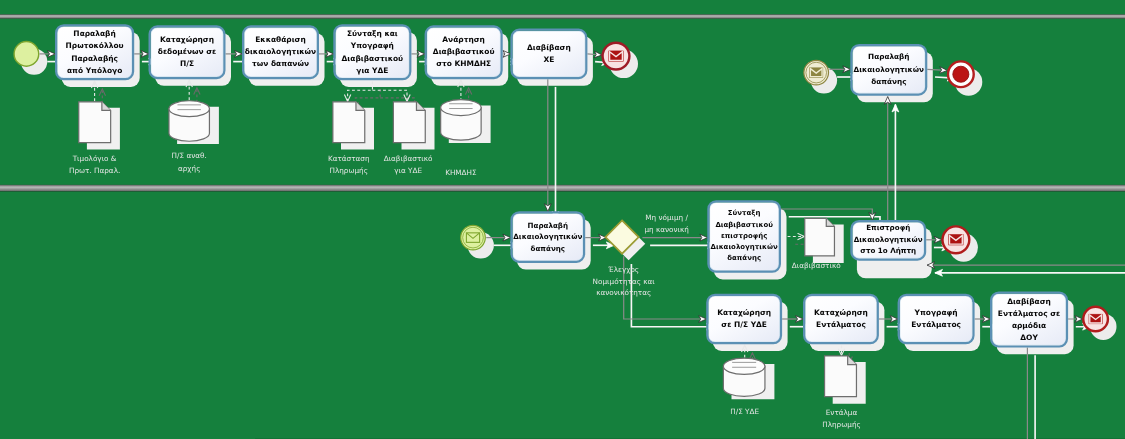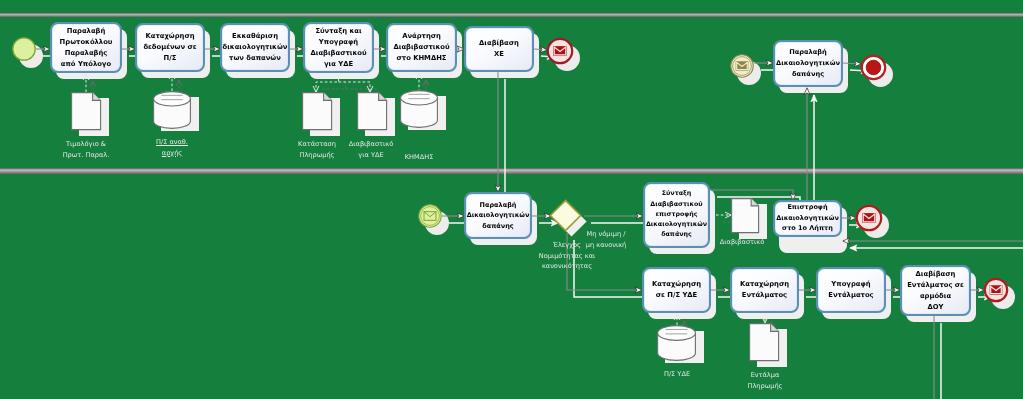--- a/index.html
+++ b/index.html
@@ -278,37 +278,37 @@
     </svg>
     <svg class="art" width="33" height="33" viewBox="0 0 33 33" style="left:555px;top:205px;">
       <path d="M16.5,1.4 L31.6,16.5 L16.5,31.6 L1.4,16.5 Z" fill="#efefef" stroke="none"></path>
     </svg>
     <svg class="evs" width="33" height="33" viewBox="0 0 33 33" style="left:549px;top:199px;">
       <path d="M16.5,1.4 L31.6,16.5 L16.5,31.6 L1.4,16.5 Z" fill="#fbfbe0" stroke="#9b9b33" stroke-width="1.6" stroke-linejoin="miter"></path>
     </svg>
     <div class="lbl" style="left:507px;top:240px;width:120px;">Έλεγχος
 Νομιμότητας και
 κανονικότητας</div>
-    <div class="lbl" style="left:546px;top:193px;width:120px;margin-top:36px;">Μη νόμιμη /
+    <div class="lbl" style="left:546px;top:193px;width:120px;">Μη νόμιμη /
 μη κανονική</div>
     <svg class="art" width="40" height="48" viewBox="0 0 40 48" style="left:71px;top:92px;">
       <path d="M8,6 H38 V44 H8 Z" fill="#f0f0f0" stroke="none"></path>
       <path d="M0.6,0.6 H21.6 L29.6,8.4 V37.6 H0.6 Z" fill="#fbfbfb" stroke="#6e6e6e" stroke-width="1.1" stroke-linejoin="miter"></path>
       <path d="M21.6,0.6 L21.6,8.4 L29.6,8.4" fill="#d8d8d8" stroke="#6e6e6e" stroke-width="1.1" stroke-linejoin="miter"></path>
     </svg>
     <div class="lbl" style="left:26px;top:139px;width:120px;">Τιμολόγιο &amp;
 Πρωτ. Παραλ.</div>
     <svg class="art" width="48" height="48" viewBox="0 0 48 48" style="left:153px;top:91px;">
       <path d="M8,6 h38 v34 h-38 Z" fill="#f0f0f0" stroke="none"></path>
       <path d="M0.6,7.819999999999999 v22.360000000000003 a18.4,7.22 0 0 0 36.8,0 v-22.360000000000003 Z" fill="#fbfbfb" stroke="#6e6e6e" stroke-width="1.1"></path>
       <ellipse cx="19" cy="7.819999999999999" rx="18.4" ry="7.22" fill="#fdfdfd" stroke="#6e6e6e" stroke-width="1.1"></ellipse>
       <path d="M8.36,4.332 h21.28" stroke="#9a9a9a" stroke-width="0.9" fill="none"></path>
       <path d="M8.36,8.664 h21.28" stroke="#9a9a9a" stroke-width="0.9" fill="none"></path>
     </svg>
-    <div class="lbl" style="left:112px;top:137px;width:120px;text-decoration:underline;">Π/Σ αναθ.
+    <div class="lbl" style="left:112px;top:137px;width:120px;">Π/Σ αναθ.
 αρχής</div>
     <svg class="art" width="40" height="48" viewBox="0 0 40 48" style="left:302px;top:92px;">
       <path d="M8,6 H38 V44 H8 Z" fill="#f0f0f0" stroke="none"></path>
       <path d="M0.6,0.6 H21.6 L29.6,8.4 V37.6 H0.6 Z" fill="#fbfbfb" stroke="#6e6e6e" stroke-width="1.1" stroke-linejoin="miter"></path>
       <path d="M21.6,0.6 L21.6,8.4 L29.6,8.4" fill="#d8d8d8" stroke="#6e6e6e" stroke-width="1.1" stroke-linejoin="miter"></path>
     </svg>
     <div class="lbl" style="left:257px;top:139px;width:120px;">Κατάσταση
 Πληρωμής</div>
     <svg class="art" width="40" height="48" viewBox="0 0 40 48" style="left:357px;top:92px;">
       <path d="M8,6 H38 V44 H8 Z" fill="#f0f0f0" stroke="none"></path>

